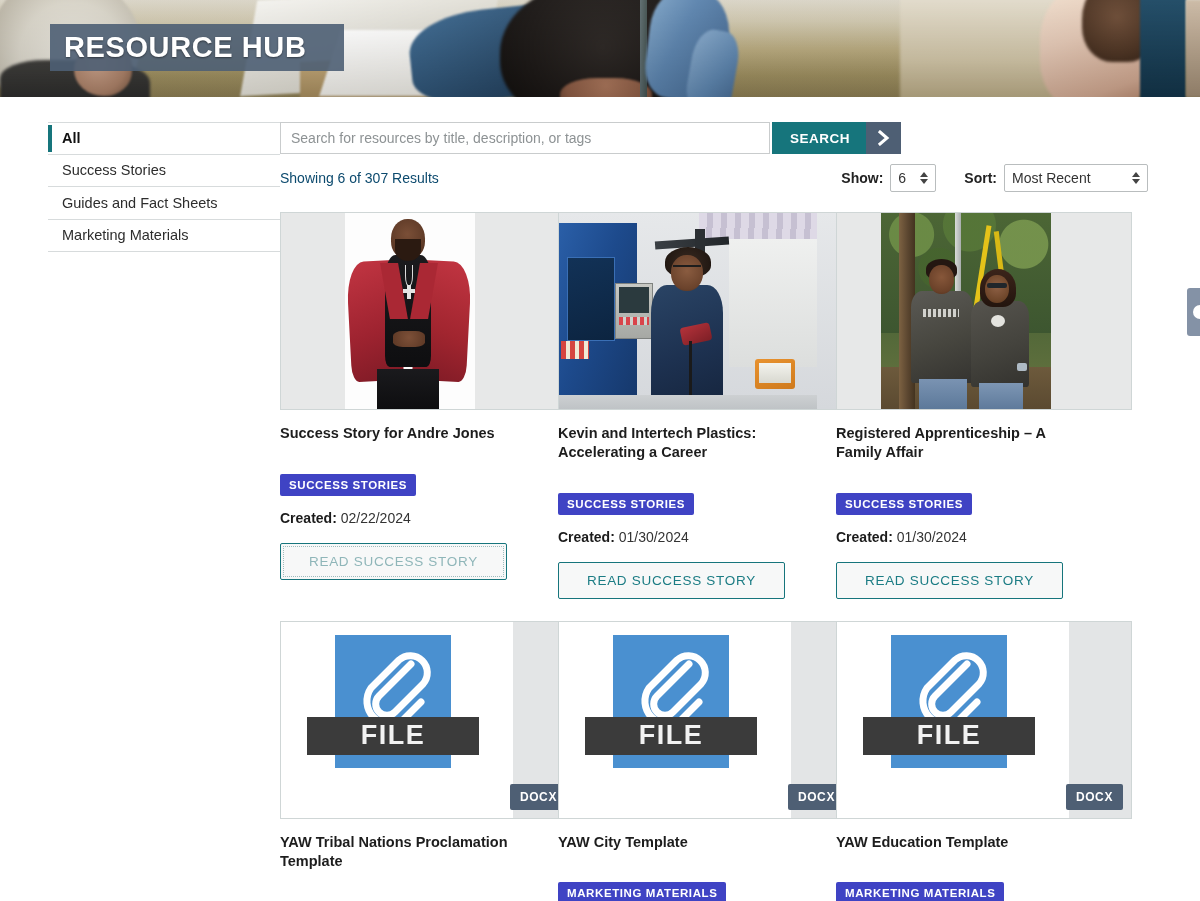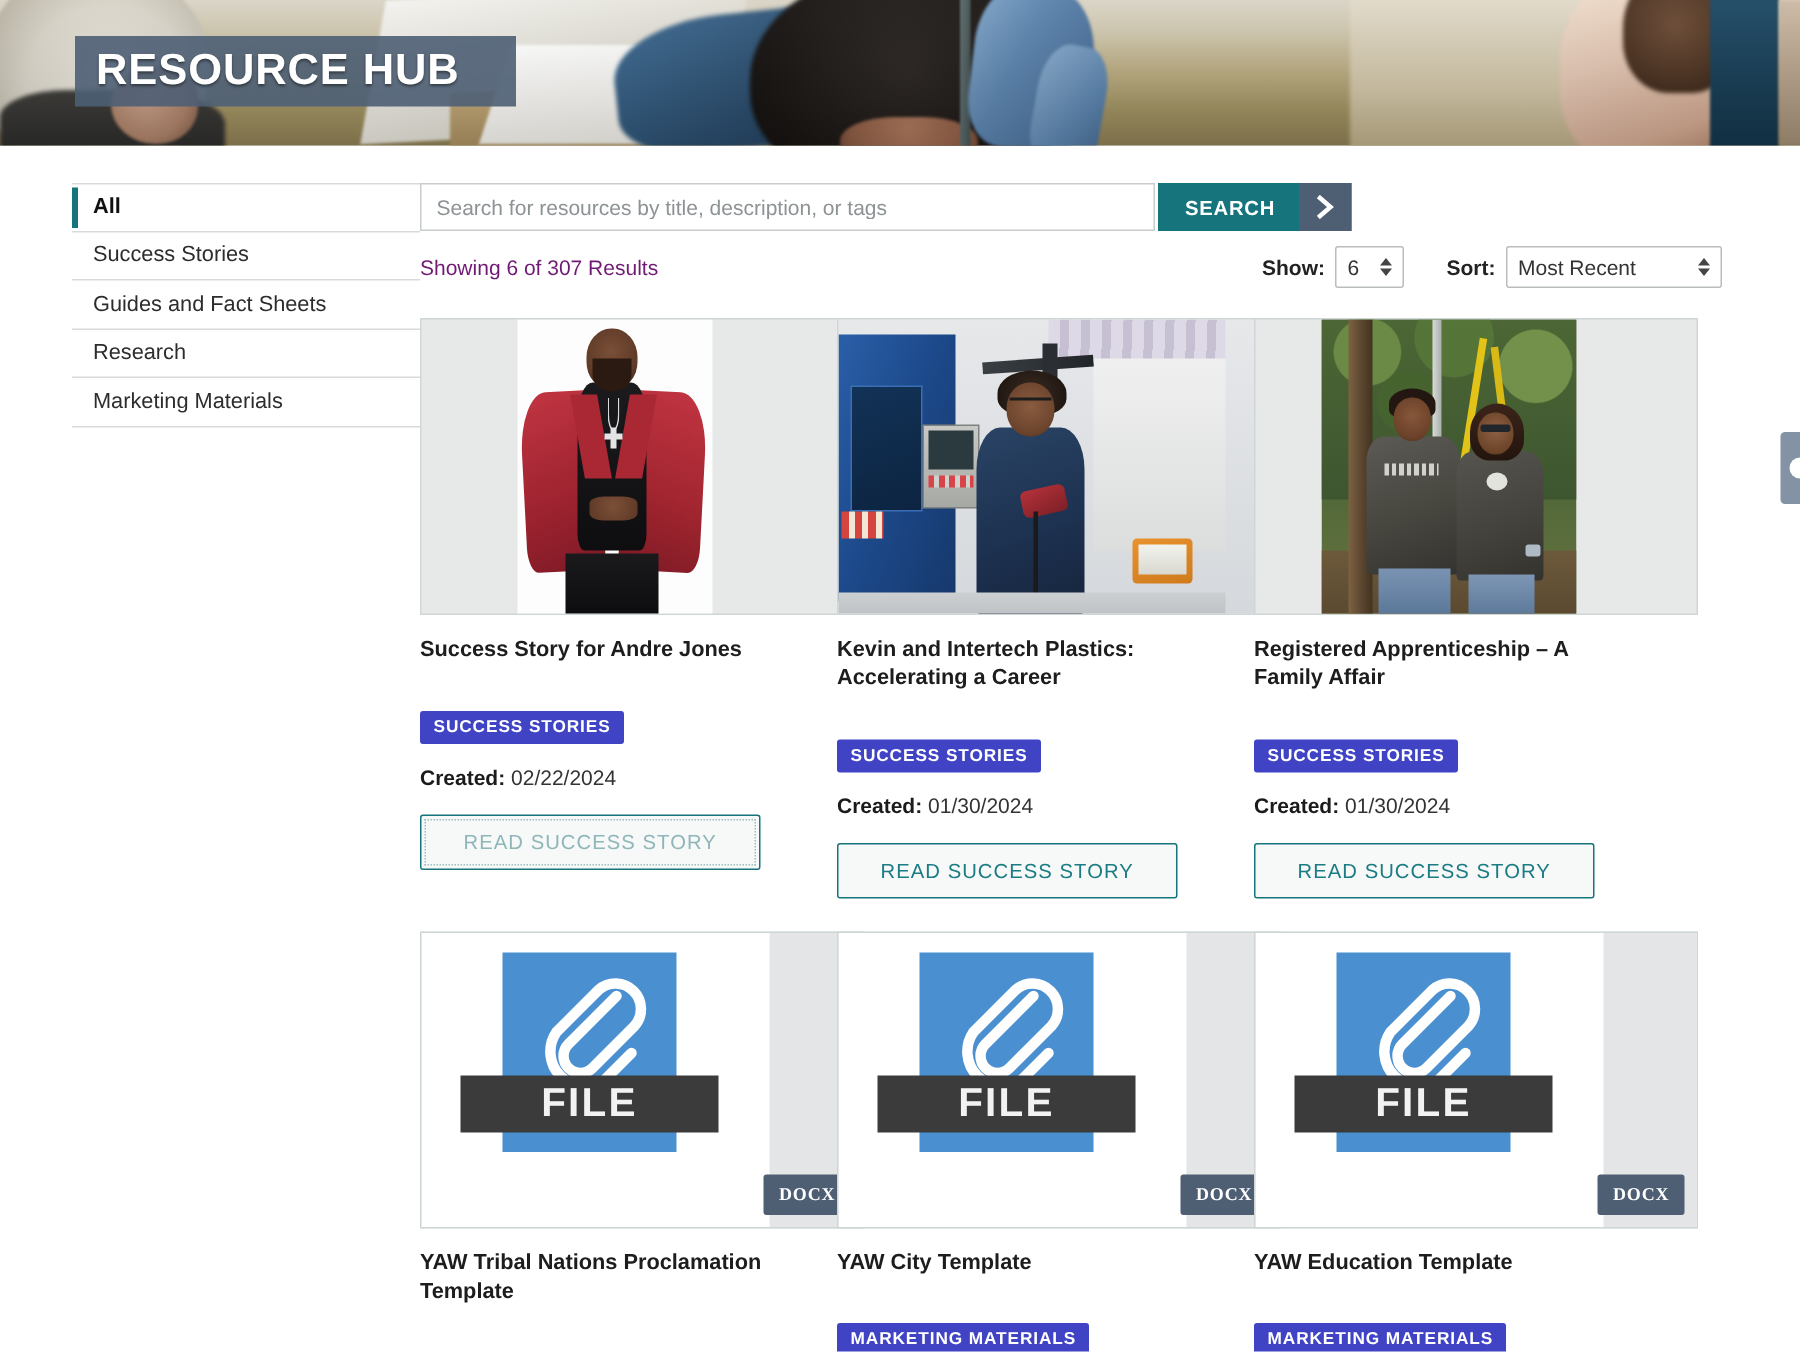--- a/index.html
+++ b/index.html
@@ -217,21 +217,21 @@
     background: #4e5f74;
     display: flex; align-items: center; justify-content: center;
   }
   .search-btn-arrow svg { display: block; }
 
   .meta-row {
     display: flex; align-items: center;
     margin-top: 28px;
     height: 28px;
   }
-  .results-count { font-size: 14px; color: #701a75; }
+  .results-count { font-size: 14px; color: #0c4a6e; }
   .meta-right { margin-left: auto; display: flex; align-items: center; }
   .meta-label { font-size: 14px; font-weight: bold; color: #222; margin-right: 7px; }
   .meta-label.sort-label { margin-left: 28px; }
   .sel {
     appearance: none; -webkit-appearance: none;
     border: 1px solid #b9bdbe;
     background: #ffffff;
     font-family: "Liberation Sans", sans-serif;
     font-size: 14px;
     color: #333;
@@ -534,21 +534,20 @@
   }
   .file-ext-badge {
     position: absolute; right: 8px; bottom: 8px;
     background: #4e5f74;
     color: #ffffff;
     font-size: 12px;
     font-weight: bold;
     letter-spacing: 0.6px;
     padding: 6px 10px;
     border-radius: 2px;
-    font-family: Liberation Serif, serif;
   }
 
   .card-title {
     margin-top: 14px;
     font-size: 14.5px;
     font-weight: bold;
     line-height: 1.32;
     color: #1d1d1d;
     cursor: pointer;
   }
@@ -643,23 +642,20 @@
   <nav class="sidebar">
     <ul class="side-list">
       <li class="side-item active">
         <span>All</span>
       </li>
       <li class="side-item">
         <span>Success Stories</span>
       </li>
       <li class="side-item">
         <span>Guides and Fact Sheets</span>
-      </li>
-      <li class="side-item">
-        <span>Research</span>
       </li>
       <li class="side-item">
         <span>Marketing Materials</span>
       </li>
     </ul>
   </nav>
 
   <main class="main">
 
     <div class="search-row">

